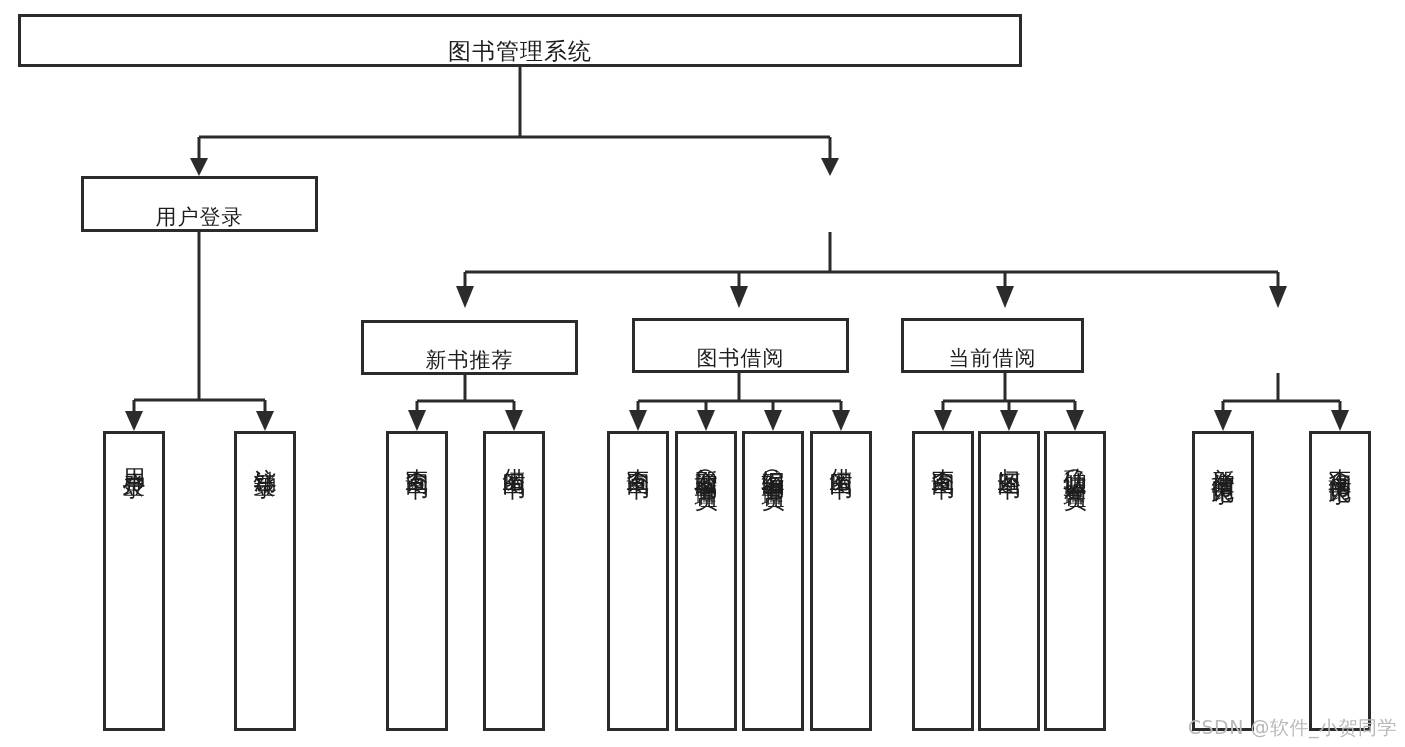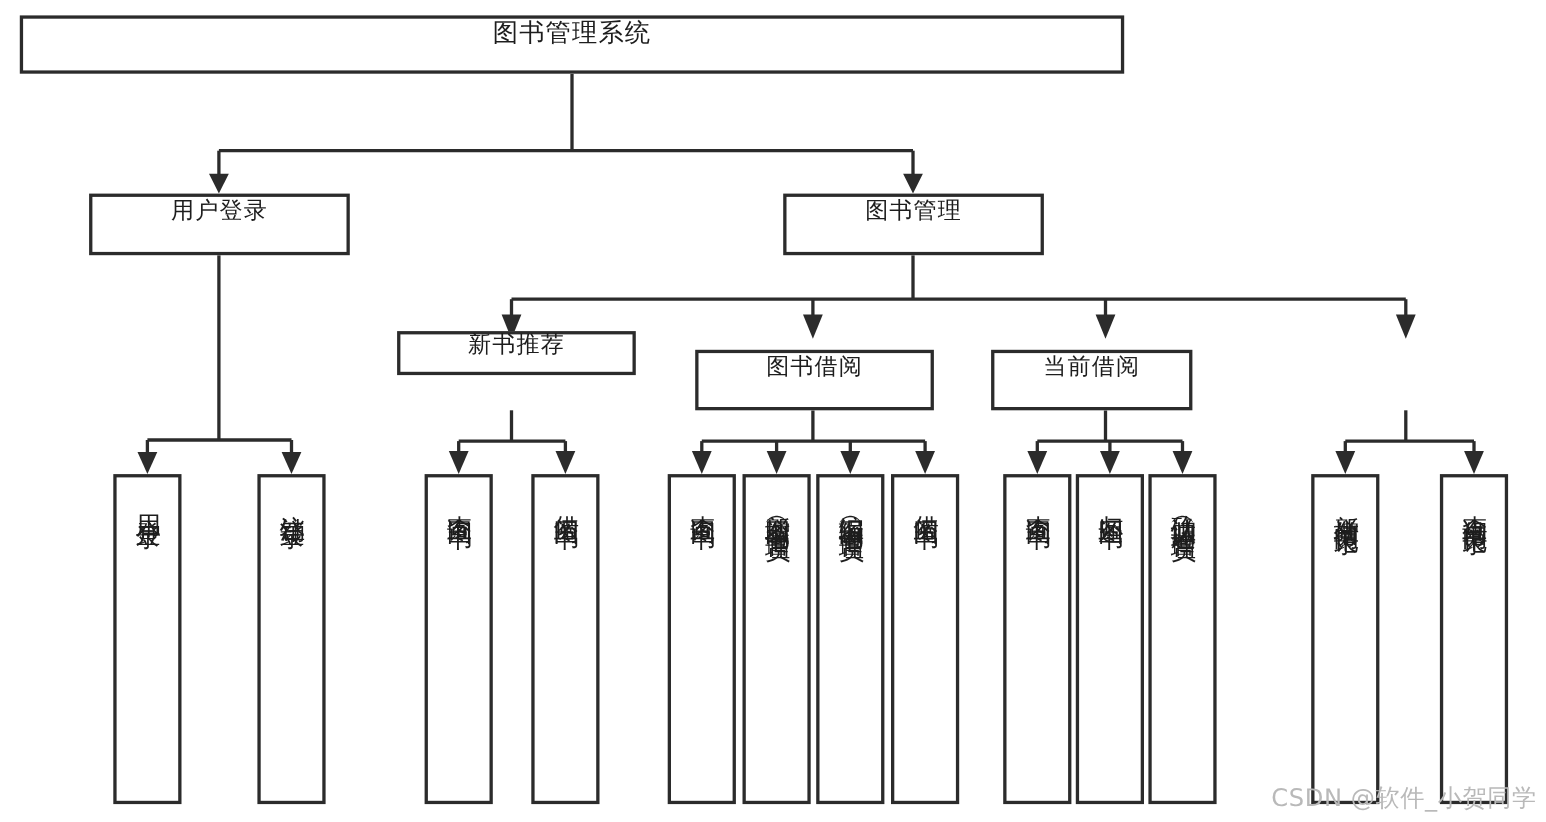--- a/index.html
+++ b/index.html
@@ -37,21 +37,21 @@
     fill: #2b2b2b;
   }
 
   
   .node {
     position: absolute;
     box-sizing: border-box;
     background: #ffffff;
     border: 3px solid #2b2b2b;
     display: flex;
-    align-items: flex-start;
+    align-items: flex-end;
     justify-content: center;
   }
   .node .label {
     font-size: 21px;
     line-height: 1.15;
     letter-spacing: 1px;
     color: #1d1d1d;
     white-space: nowrap;
   }
 
@@ -75,21 +75,21 @@
     letter-spacing: 3px;
     white-space: normal;
     max-height: 270px;
   }
 
   
   #watermark {
     position: absolute;
     right: 8px;
     bottom: 6px;
-    font-size: 22px;
+    font-size: 19px;
     color: #b9b9b9;
     letter-spacing: 0.5px;
     white-space: nowrap;
     user-select: none;
   }
 </style>
 </head>
 <body>
 
 <div id="canvas">
@@ -157,25 +157,22 @@
   </svg>
 
   <div class="node root" style="left:18px; top:14px; width:1004px; height:53px;">
     <span class="label">图书管理系统</span>
   </div>
 
   <div class="node hbox" style="left:81px; top:176px; width:237px; height:56px;">
     <span class="label">用户登录</span>
   </div>
 
-  <div class="node hbox" style="left:712px; top:176px; width:237px; height:56px;">
-    <span class="label">图书管理</span>
-  </div>
-
-  <div class="node hbox" style="left:361px; top:301px; width:217px; height:40px;font-family:Liberation Mono, monospace;">
+
+  <div class="node hbox" style="left:361px; top:320px; width:217px; height:55px;">
     <span class="label">新书推荐</span>
   </div>
 
   <div class="node hbox" style="left:632px; top:318px; width:217px; height:55px;">
     <span class="label">图书借阅</span>
   </div>
 
   <div class="node hbox" style="left:901px; top:318px; width:183px; height:55px;">
     <span class="label">当前借阅</span>
   </div>

